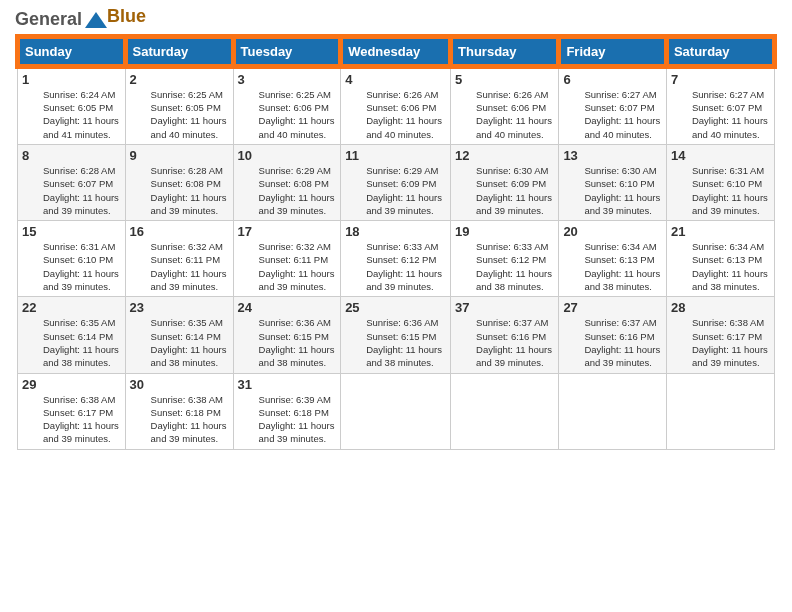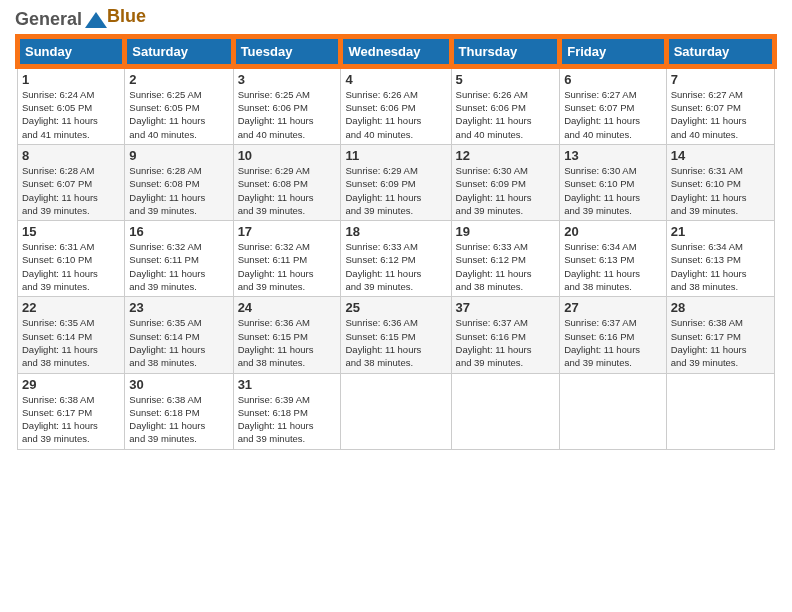--- a/index.html
+++ b/index.html
@@ -67,20 +67,21 @@
       font-size: 13px;
       font-weight: bold;
       color: #333;
       display: block;
       margin-bottom: 1px;
     }
     .day-info {
       font-size: 9.5px;
       color: #333;
       line-height: 1.4;
+      margin-left: 21px;
     }
     .empty-cell {
       background: #fff !important;
     }
   </style>
 </head>
 <body>
 
 <div class="container">
   <div class="header-row">

